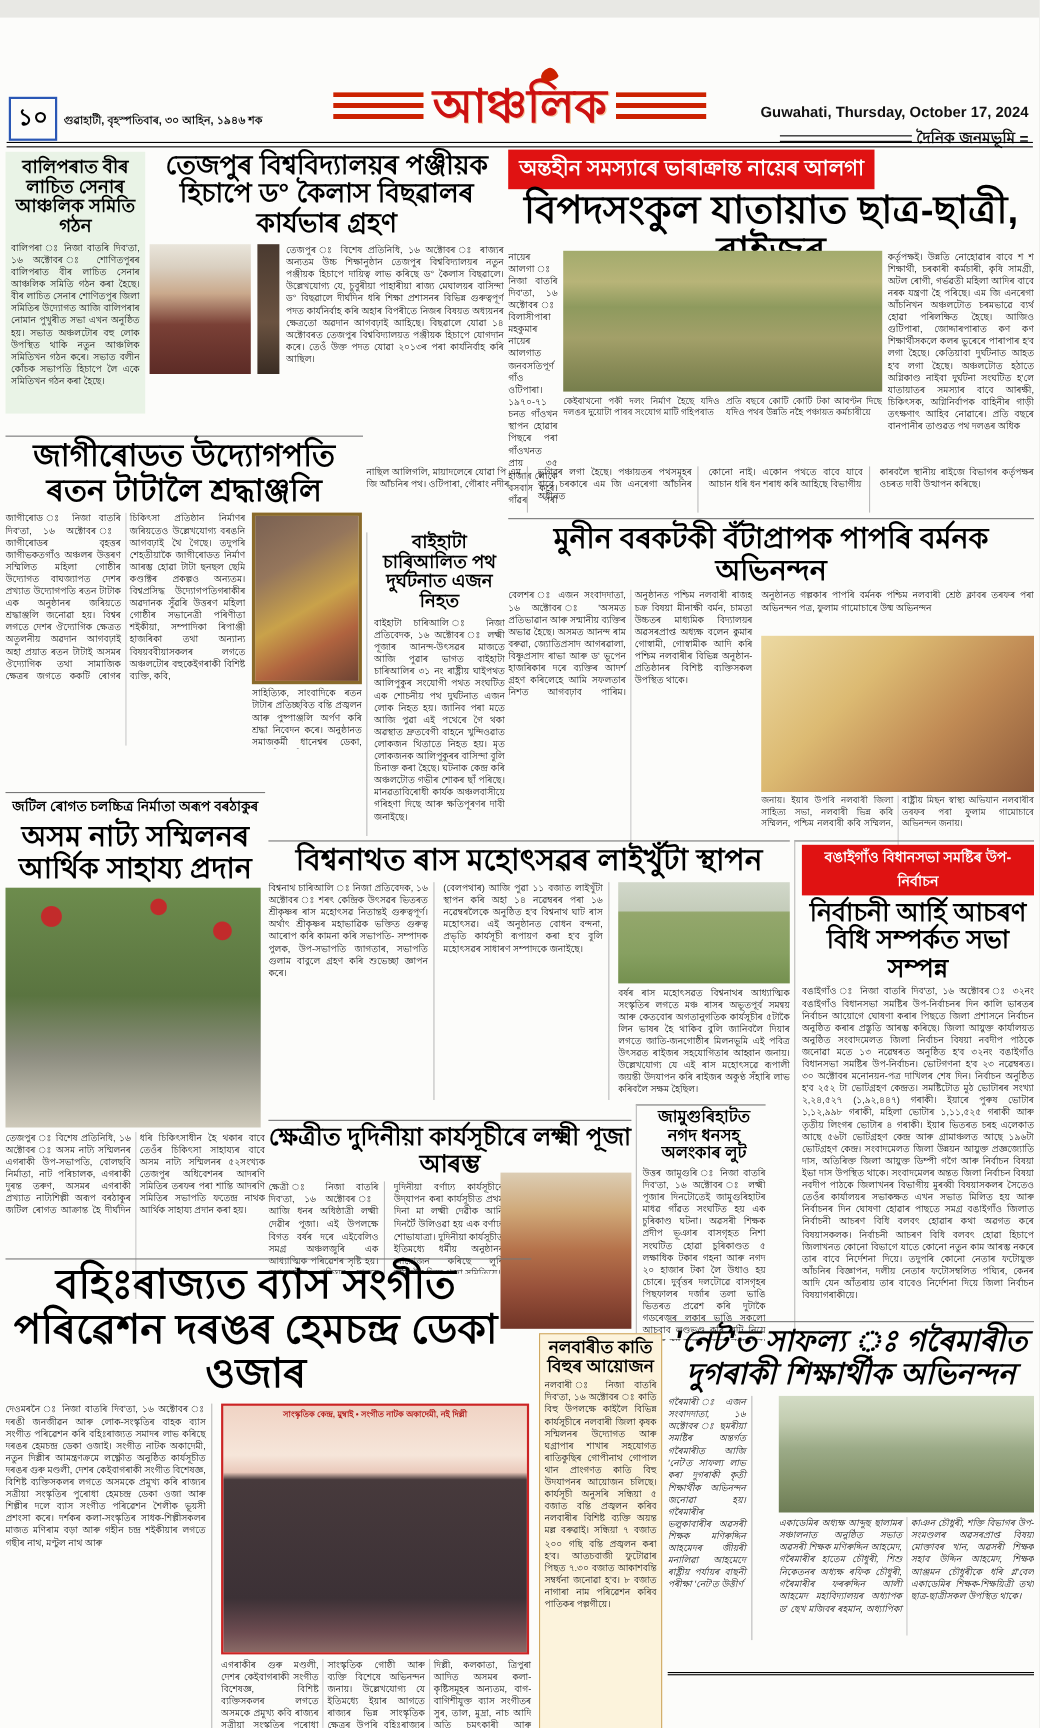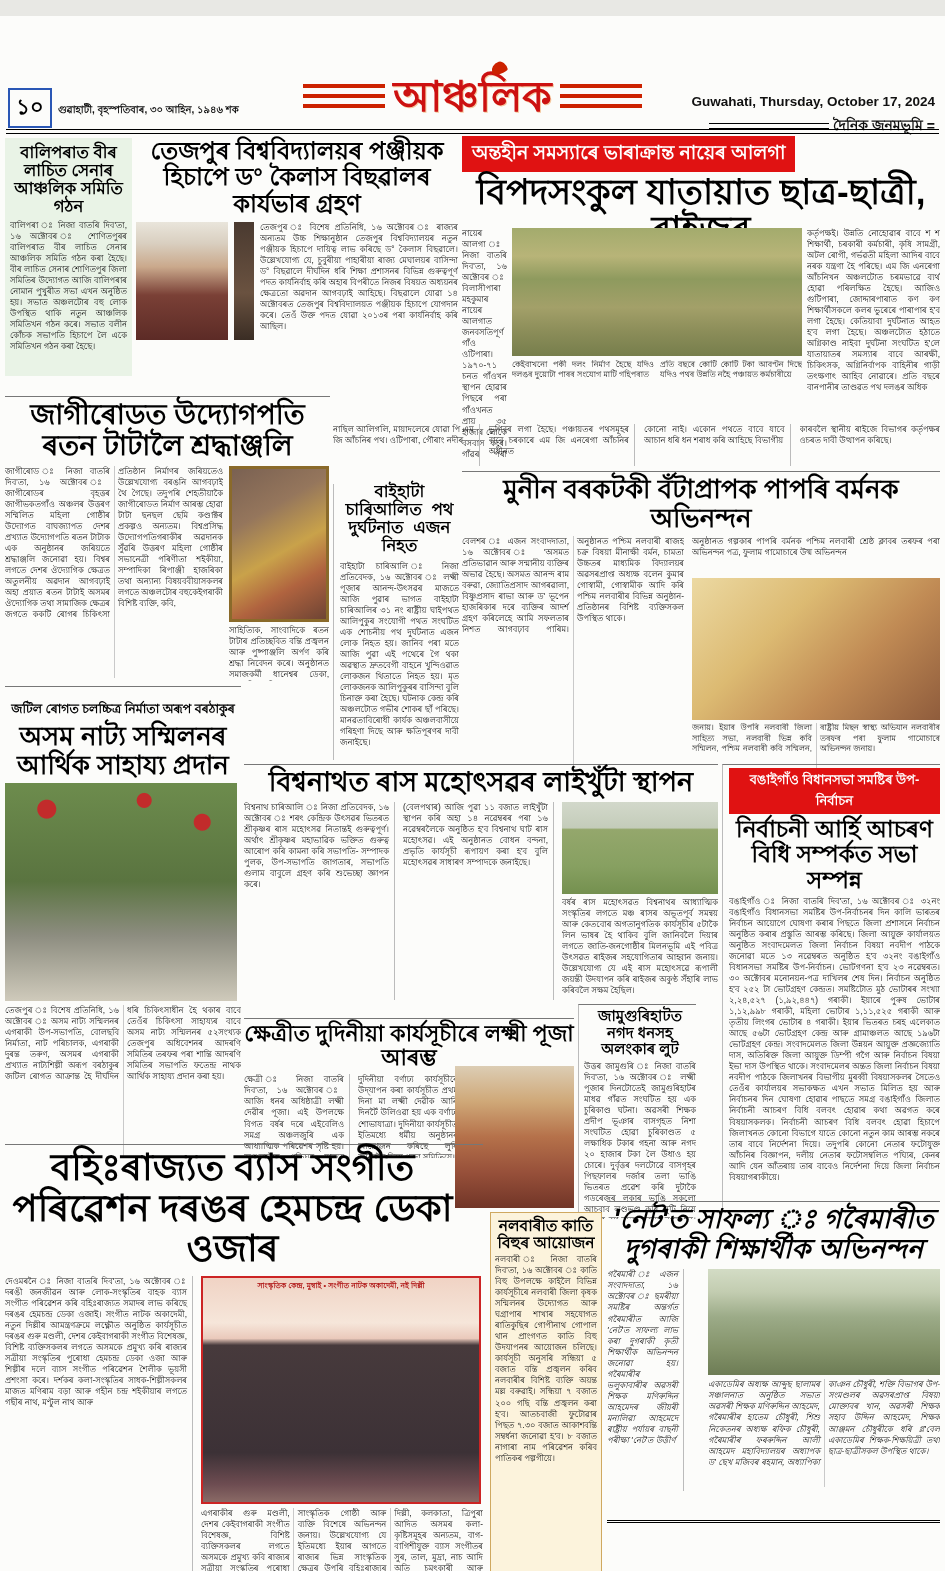--- a/index.html
+++ b/index.html
@@ -98,47 +98,47 @@
 
   <div class="b" style="left:333px;top:408px;width:607px;height:42px;display:flex;gap:9px;justify-content:space-between;">
     <div class="bd vr" style="flex:1;padding-right:5px;">নাছিল আলিগলি, মায়াদলেৰে যোৱা পি এম জি আঁচনিৰ পথ। ওটিপাৰা, গৌৰাং নদীৰ</div>
     <div class="bd vr" style="flex:1;padding-right:5px;">ভুগিবৰ লগা হৈছে। পঞ্চায়তৰ পথসমূহৰ বাবে চৰকাৰে এম জি এনৰেগা আঁচনিৰ অধীনত</div>
     <div class="bd vr" style="flex:1;padding-right:5px;">কোনো নাই। একোন পথতে বাবে যাবে আচান ধৰি ধন শৰাধ কৰি আহিছে বিভাগীয়</div>
     <div class="bd" style="flex:1;">কাৰবলৈ স্থানীয় ৰাইজে বিভাগৰ কৰ্তৃপক্ষৰ ওচৰত দাবী উত্থাপন কৰিছে।</div>
   </div>
 
   <div class="b tople" style="left:5px;top:380px;width:325px;height:286px;padding-top:3px;">
     <div class="hl" style="font-size:28px;">জাগীৰোডত উদ্যোগপতি ৰতন টাটালৈ শ্ৰদ্ধাঞ্জলি</div>
-    <div style="display:flex;gap:6px;margin-top:4px;font-family:Liberation Serif, serif;">
+    <div style="display:flex;gap:6px;margin-top:4px;">
       <div class="bd cols2" style="width:218px;height:212px;">জাগীৰোড ঃ নিজা বাতৰি দিব'তা, ১৬ অক্টোবৰ ঃ জাগীৰোডৰ বৃহত্তৰ জাগীভকতগাঁও অঞ্চলৰ উত্তৰণ সম্মিলিত মহিলা গোষ্ঠীৰ উদ্যোগত বাঘজ্যাপত দেশৰ প্ৰখ্যাত উদ্যোগপতি ৰতন টাটাক এক অনুষ্ঠানৰ জৰিয়তে শ্ৰদ্ধাঞ্জলি জনোৱা হয়। বিশ্বৰ লগতে দেশৰ ঔদ্যোগিক ক্ষেত্ৰত অতুলনীয় অৱদান আগবঢ়াই অহা প্ৰয়াত ৰতন টাটাই অসমৰ ঔদ্যোগিক তথা সামাজিক ক্ষেত্ৰৰ জগতে ককটি ৰোগৰ চিকিৎসা প্ৰতিষ্ঠান নিৰ্মাণৰ জৰিয়তেও উল্লেখযোগ্য বৰঙনি আগবঢ়াই থৈ গৈছে। তদুপৰি শেহতীয়াকৈ জাগীৰোডত নিৰ্মাণ আৰম্ভ হোৱা টাটা ছনছল ছেমি কণ্ডাক্টৰ প্ৰকল্পও অন্যতম। বিশ্বপ্ৰসিদ্ধ উদ্যোগপতিগৰাকীৰ অৱদানক সুঁৱৰি উত্তৰণ মহিলা গোষ্ঠীৰ সভানেত্ৰী পৰিণীতা শইকীয়া, সম্পাদিকা ৰিপাঞ্জী হাজৰিকা তথা অন্যান্য বিষয়ববীয়াসকলৰ লগতে অঞ্চলটোৰ বহুকেইগৰাকী বিশিষ্ট ব্যক্তি, কবি,</div>
       <div style="width:100px;">
         <div class="ph ph-tata" style="width:94px;height:150px;"></div>
         <div class="bd" style="height:56px;margin-top:3px;">সাহিত্যিক, সাংবাদিকে ৰতন টাটাৰ প্ৰতিচ্ছবিত বন্তি প্ৰজ্বলন আৰু পুষ্পাঞ্জলি অৰ্পণ কৰি শ্ৰদ্ধা নিবেদন কৰে। অনুষ্ঠানত সমাজকৰ্মী ধানেশ্বৰ ডেকা, বহুভাষিক কবি</div>
       </div>
     </div>
   </div>
 
   <div class="b vl" style="left:333px;top:468px;width:126px;height:276px;padding-left:6px;">
-    <div class="hl" style="font-size:16.5px;margin-bottom:4px;font-family:Liberation Mono, monospace;">বাইহাটা চাৰিআলিত পথ দুৰ্ঘটনাত এজন নিহত</div>
+    <div class="hl" style="font-size:16.5px;margin-bottom:4px;">বাইহাটা চাৰিআলিত পথ দুৰ্ঘটনাত এজন নিহত</div>
     <div class="bd" style="height:198px;">বাইহাটা চাৰিআলি ঃ নিজা প্ৰতিবেদক, ১৬ অক্টোবৰ ঃ লক্ষ্মী পূজাৰ আনন্দ-উৎসৱৰ মাজতে আজি পুৱাৰ ভাগত বাইহাটা চাৰিআলিৰ ৩১ নং ৰাষ্ট্ৰীয় ঘাইপথত আলিপুকুৰ সংযোগী পথত সংঘটিত এক শোচনীয় পথ দুৰ্ঘটনাত এজন লোক নিহত হয়। জানিব পৰা মতে আজি পুৱা এই পথেৰে গৈ থকা অৱস্থাত দ্ৰুতবেগী বাহনে খুন্দিওৱাত লোকজন থিতাতে নিহত হয়। মৃত লোকজনক আলিপুকুৰৰ বাসিন্দা বুলি চিনাক্ত কৰা হৈছে। ঘটনাক কেন্দ্ৰ কৰি অঞ্চলটোত গভীৰ শোকৰ ছাঁ পৰিছে। মানৱতাবিৰোধী কাৰ্যক অঞ্চলবাসীয়ে গৰিহণা দিছে আৰু ক্ষতিপূৰণৰ দাবী জনাইছে।</div>
   </div>
 
   <div class="b tople" style="left:462px;top:455px;width:478px;height:290px;padding-top:3px;">
     <div class="hl" style="font-size:26px;margin-bottom:4px;">মুনীন বৰকটকী বঁটাপ্ৰাপক পাপৰি বৰ্মনক অভিনন্দন</div>
     <div style="display:flex;gap:8px;">
       <div class="bd cols2" style="width:222px;height:246px;">বেলশৰ ঃ এজন সংবাদদাতা, ১৬ অক্টোবৰ ঃ 'অসমত প্ৰতিভাৱান আৰু সন্মানীয় ব্যক্তিৰ অভাৱ হৈছে। অসমত আনন্দ ৰাম বৰুৱা, জ্যোতিপ্ৰসাদ আগৰৱালা, বিষ্ণুপ্ৰসাদ ৰাভা আৰু ড' ভূপেন হাজৰিকাৰ দৰে ব্যক্তিৰ আদৰ্শ গ্ৰহণ কৰিলেহে আমি সফলতাৰ নিশত আগবঢ়াব পাৰিম। অনুষ্ঠানত পশ্চিম নলবাৰী ৰাজহ চক্ৰ বিষয়া মীনাক্ষী বৰ্মন, চামতা উচ্চতৰ মাধ্যমিক বিদ্যালয়ৰ অৱসৰপ্ৰাপ্ত অধ্যক্ষ বলেন কুমাৰ গোস্বামী, গোস্বামীক আদি কৰি পশ্চিম নলবাৰীৰ বিভিন্ন অনুষ্ঠান-প্ৰতিষ্ঠানৰ বিশিষ্ট ব্যক্তিসকল উপস্থিত থাকে।</div>
       <div style="width:248px;">
         <div class="bd" style="height:40px;">অনুষ্ঠানত গল্পকাৰ পাপৰি বৰ্মনক পশ্চিম নলবাৰী শ্ৰেষ্ঠ ক্লাবৰ তৰফৰ পৰা অভিনন্দন পত্ৰ, ফুলাম গামোচাৰে উষ্ম অভিনন্দন</div>
         <div class="ph ph-fel" style="width:248px;height:142px;margin-top:2px;"></div>
         <div class="cap cols2" style="height:56px;margin-top:3px;">জনায়। ইয়াৰ উপৰি নলবাৰী জিলা সাহিত্য সভা, নলবাৰী ভিন্ন কবি সম্মিলন, পশ্চিম নলবাৰী কবি সম্মিলন, ৰাষ্ট্ৰীয় মিছন স্বাস্থ্য অভিযান নলবাৰীৰ তৰফৰ পৰা ফুলাম গামোচাৰে অভিনন্দন জনায়।</div>
       </div>
     </div>
   </div>
 
-  <div class="b tople" style="left:5px;top:670px;width:236px;height:453px;padding-top:13px;">
+  <div class="b tople" style="left:5px;top:704px;width:236px;height:453px;padding-top:3px;">
     <div class="kickline" style="font-size:12.5px;">জটিল ৰোগত চলচ্চিত্ৰ নিৰ্মাতা অৰূপ বৰঠাকুৰ</div>
     <div class="hl" style="font-size:26px;margin:2px 0 4px;">অসম নাট্য সম্মিলনৰ আৰ্থিক সাহায্য প্ৰদান</div>
     <div class="ph ph-natya" style="width:232px;height:218px;"></div>
     <div class="bd cols2" style="height:152px;margin-top:4px;">তেজপুৰ ঃ বিশেষ প্ৰতিনিধি, ১৬ অক্টোবৰ ঃ অসম নাট্য সম্মিলনৰ এগৰাকী উপ-সভাপতি, বোলছবি নিৰ্মাতা, নাট পৰিচালক, এগৰাকী দুৰন্ত তৰুণ, অসমৰ এগৰাকী প্ৰখ্যাত নাট্যশিল্পী অৰূপ বৰঠাকুৰ জটিল ৰোগত আক্ৰান্ত হৈ দীৰ্ঘদিন ধৰি চিকিৎসাধীন হৈ থকাৰ বাবে তেওঁৰ চিকিৎসা সাহায্যৰ বাবে অসম নাট্য সম্মিলনৰ ৫২সংখ্যক তেজপুৰ অধিবেশনৰ আদৰণি সমিতিৰ তৰফৰ পৰা শান্তি আদৰণি সমিতিৰ সভাপতি ফতেন্দ্ৰ নাথক আৰ্থিক সাহায্য প্ৰদান কৰা হয়।</div>
   </div>
 
   <div class="b tople" style="left:244px;top:748px;width:474px;height:250px;padding-top:3px;">
     <div class="hl" style="font-size:27px;margin-bottom:4px;">বিশ্বনাথত ৰাস মহোৎসৱৰ লাইখুঁটা স্থাপন</div>
     <div style="display:flex;gap:8px;">
       <div class="bd vr" style="width:148px;height:198px;padding-right:5px;">বিশ্বনাথ চাৰিআলি ঃ নিজা প্ৰতিবেদক, ১৬ অক্টোবৰ ঃ শৰৎ কেন্দ্ৰিক উৎসৱৰ ভিতৰত শ্ৰীকৃষ্ণৰ ৰাস মহোৎসৱ নিতান্তই গুৰুত্বপূৰ্ণ। অৰ্থাৎ শ্ৰীকৃষ্ণৰ মহাভাৱিক ভক্তিত গুৰুত্ব আৰোপ কৰি কামনা কৰি সভাপতি- সম্পাদক পুলক, উপ-সভাপতি জাগতাৰ, সভাপতি গুলাম বাবুলে গ্ৰহণ কৰি শুভেচ্ছা জ্ঞাপন কৰে।</div>

